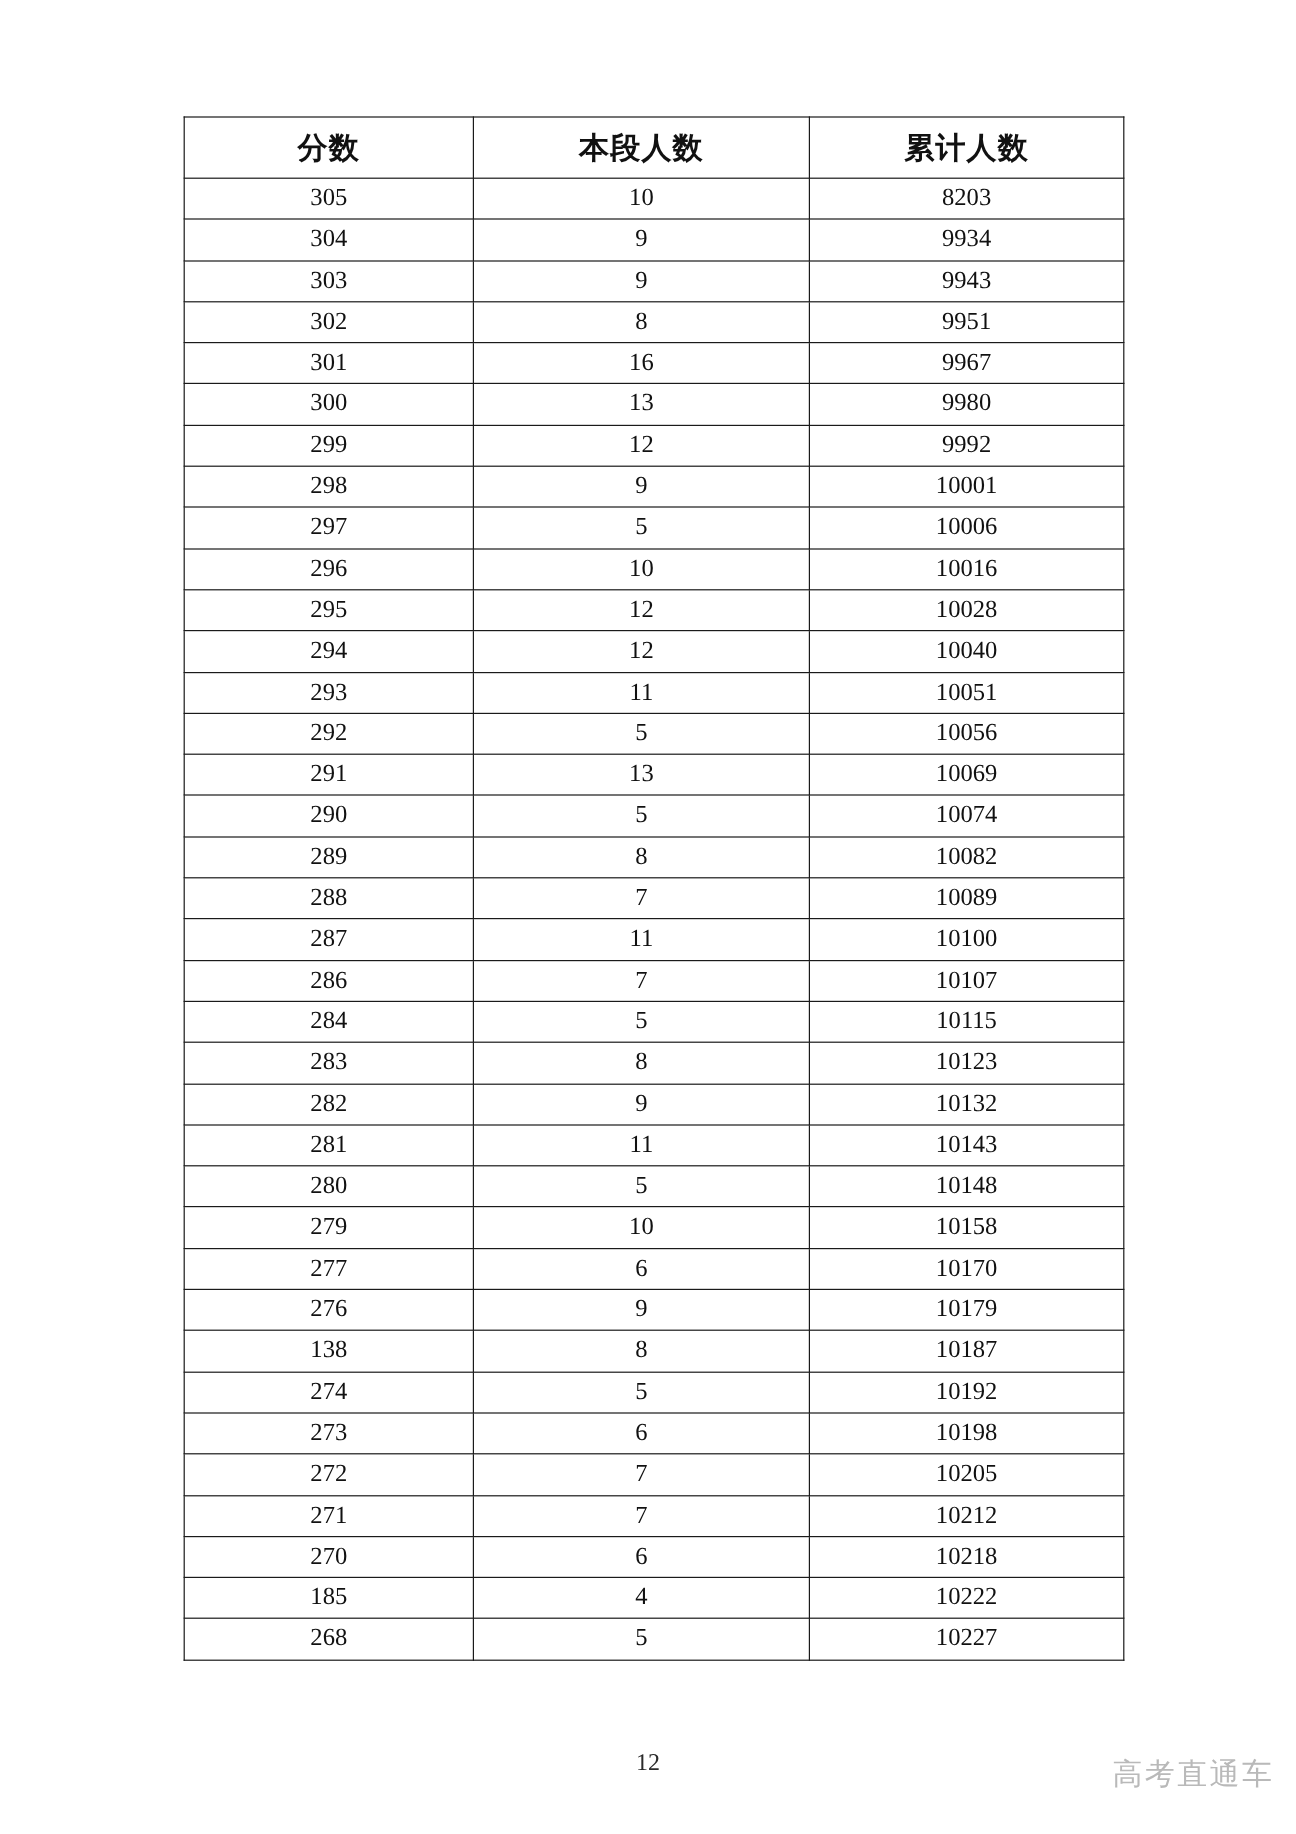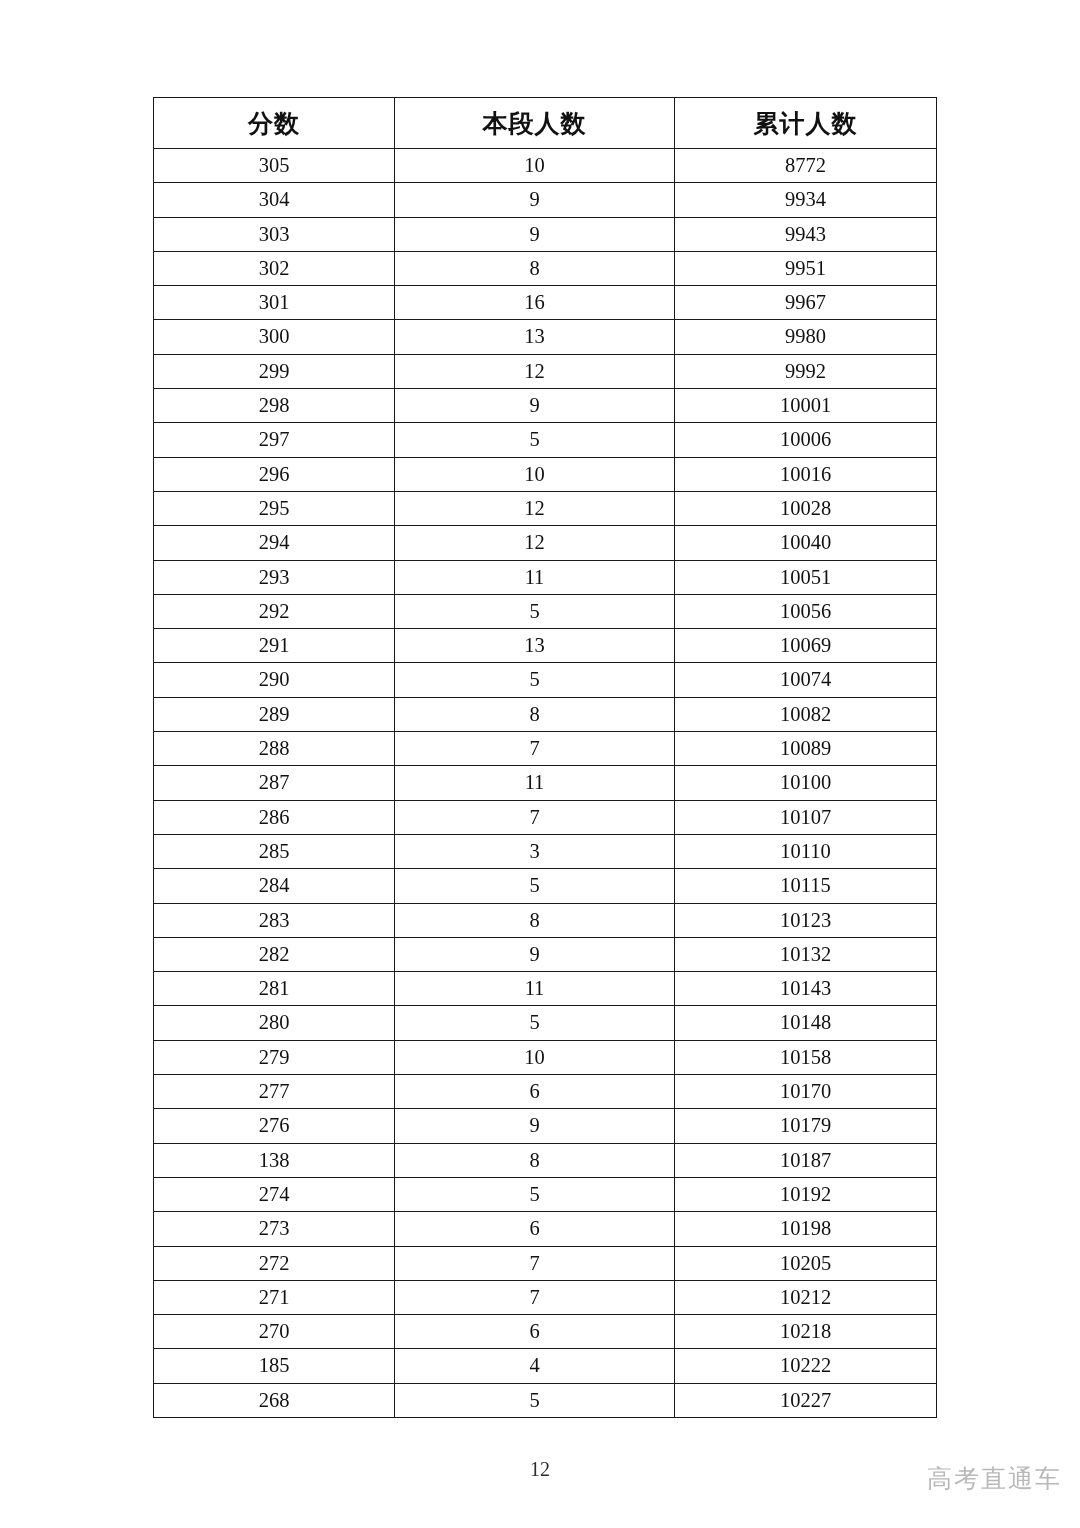--- a/index.html
+++ b/index.html
@@ -97,21 +97,21 @@
       <tr>
         <th>分数</th>
         <th>本段人数</th>
         <th>累计人数</th>
       </tr>
     </thead>
     <tbody id="table-body">
         <tr>
           <td>305</td>
           <td>10</td>
-          <td>8772</td>
+          <td>8203</td>
         </tr>
         <tr>
           <td>304</td>
           <td>9</td>
           <td>9934</td>
         </tr>
         <tr>
           <td>303</td>
           <td>9</td>
           <td>9943</td>
@@ -195,25 +195,20 @@
           <td>287</td>
           <td>11</td>
           <td>10100</td>
         </tr>
         <tr>
           <td>286</td>
           <td>7</td>
           <td>10107</td>
         </tr>
         <tr>
-          <td>285</td>
-          <td>3</td>
-          <td>10110</td>
-        </tr>
-        <tr>
           <td>284</td>
           <td>5</td>
           <td>10115</td>
         </tr>
         <tr>
           <td>283</td>
           <td>8</td>
           <td>10123</td>
         </tr>
         <tr>

